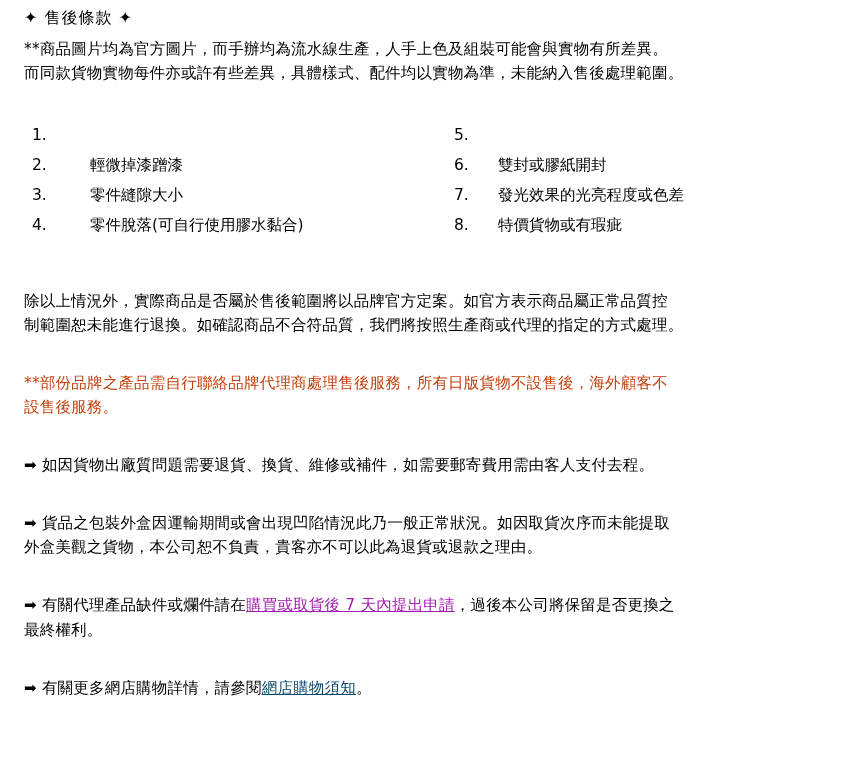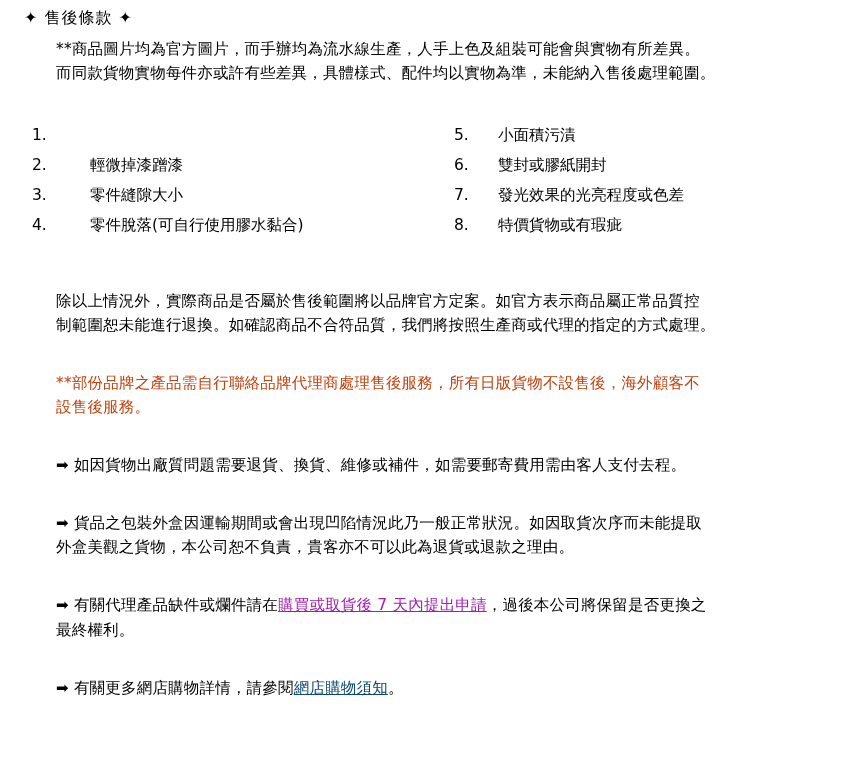--- a/index.html
+++ b/index.html
@@ -28,21 +28,20 @@
     font-weight: normal;
     letter-spacing: 1px;
     margin: 0 0 6px 0;
   }
   p {
     margin: 0;
   }
   .para {
     margin-bottom: 2px;
     text-align: left;
-    margin-left: 32px;
   }
   .gap-sm { height: 12px; }
   .gap-md { height: 20px; }
   .gap-lg { height: 30px; }
   .arrow {
     font-family: "DejaVu Sans", sans-serif;
     font-size: 15px;
   }
   .hl-yellow {
     background: #ffff00;
@@ -120,21 +119,20 @@
         <span class="list-text">零件縫隙大小</span>
       </div>
       <div class="list-row">
         <span class="list-num">4.</span>
         <span class="list-text">零件脫落(可自行使用膠水黏合)</span>
       </div>
     </div>
     <div class="list-col">
       <div class="list-row">
         <span class="list-num right-col">5.</span>
-        <span class="list-text">小面積污漬</span>
       </div>
       <div class="list-row">
         <span class="list-num right-col">6.</span>
         <span class="list-text">雙封或膠紙開封</span>
       </div>
       <div class="list-row">
         <span class="list-num right-col">7.</span>
         <span class="list-text">發光效果的光亮程度或色差</span>
       </div>
       <div class="list-row">

